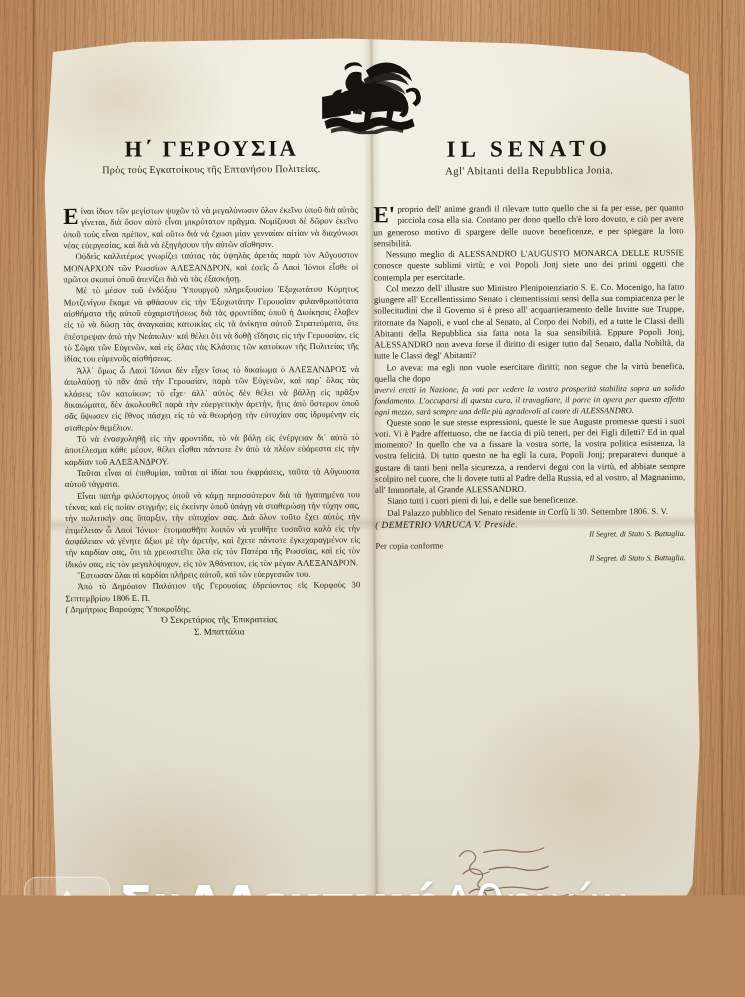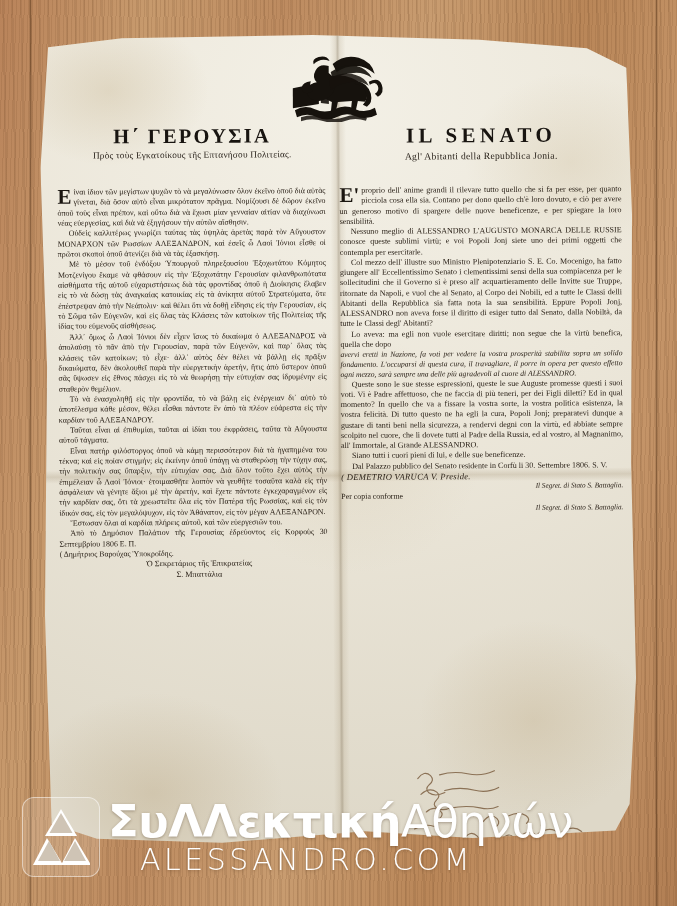--- a/index.html
+++ b/index.html
@@ -3,21 +3,21 @@
 <meta charset="utf-8">
 <style>
   html,body{margin:0;padding:0;}
   body{
     width:677px;height:906px;overflow:hidden;
     font-family:"Liberation Serif", serif;
     background:#b9875c;
   }
   
   #scene{
-    position:relative;width:677px;height:906px;overflow:hidden;
+    position:relative;width:677px;height:814px;overflow:hidden;
     background:
       repeating-linear-gradient(92deg,
         rgba(120,76,40,.16) 0px, rgba(120,76,40,.16) 1px,
         rgba(255,255,255,0) 1px, rgba(255,255,255,0) 4px),
       repeating-linear-gradient(89deg,
         rgba(80,48,22,.10) 0px, rgba(80,48,22,.10) 2px,
         rgba(255,255,255,0) 2px, rgba(255,255,255,0) 9px),
       linear-gradient(100deg,#b9835a 0%,#c79a6d 18%,#bd8b60 34%,#c89c70 52%,
                       #b98658 70%,#c49468 86%,#b07d52 100%);
   }

